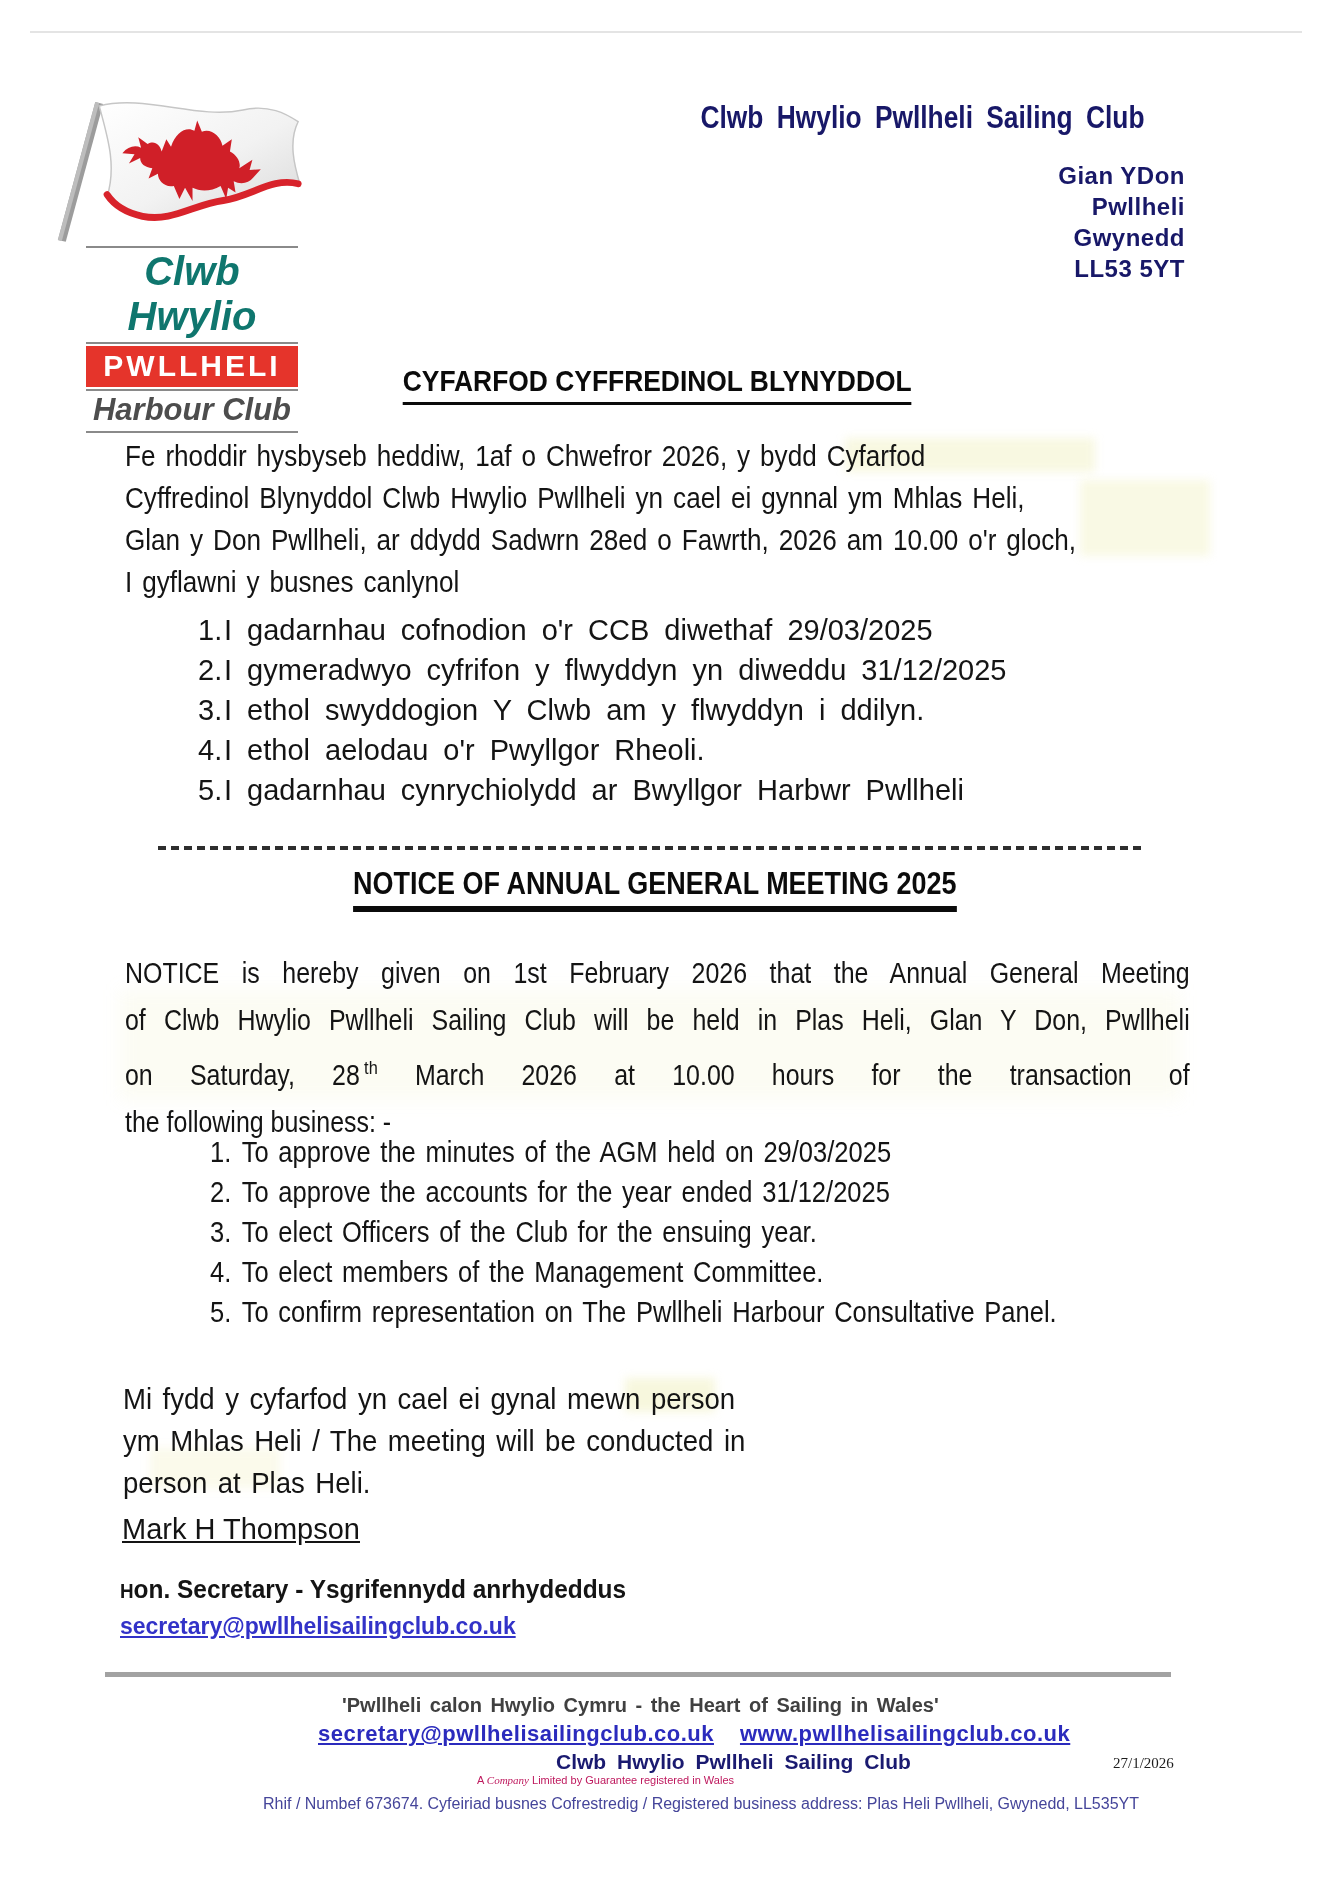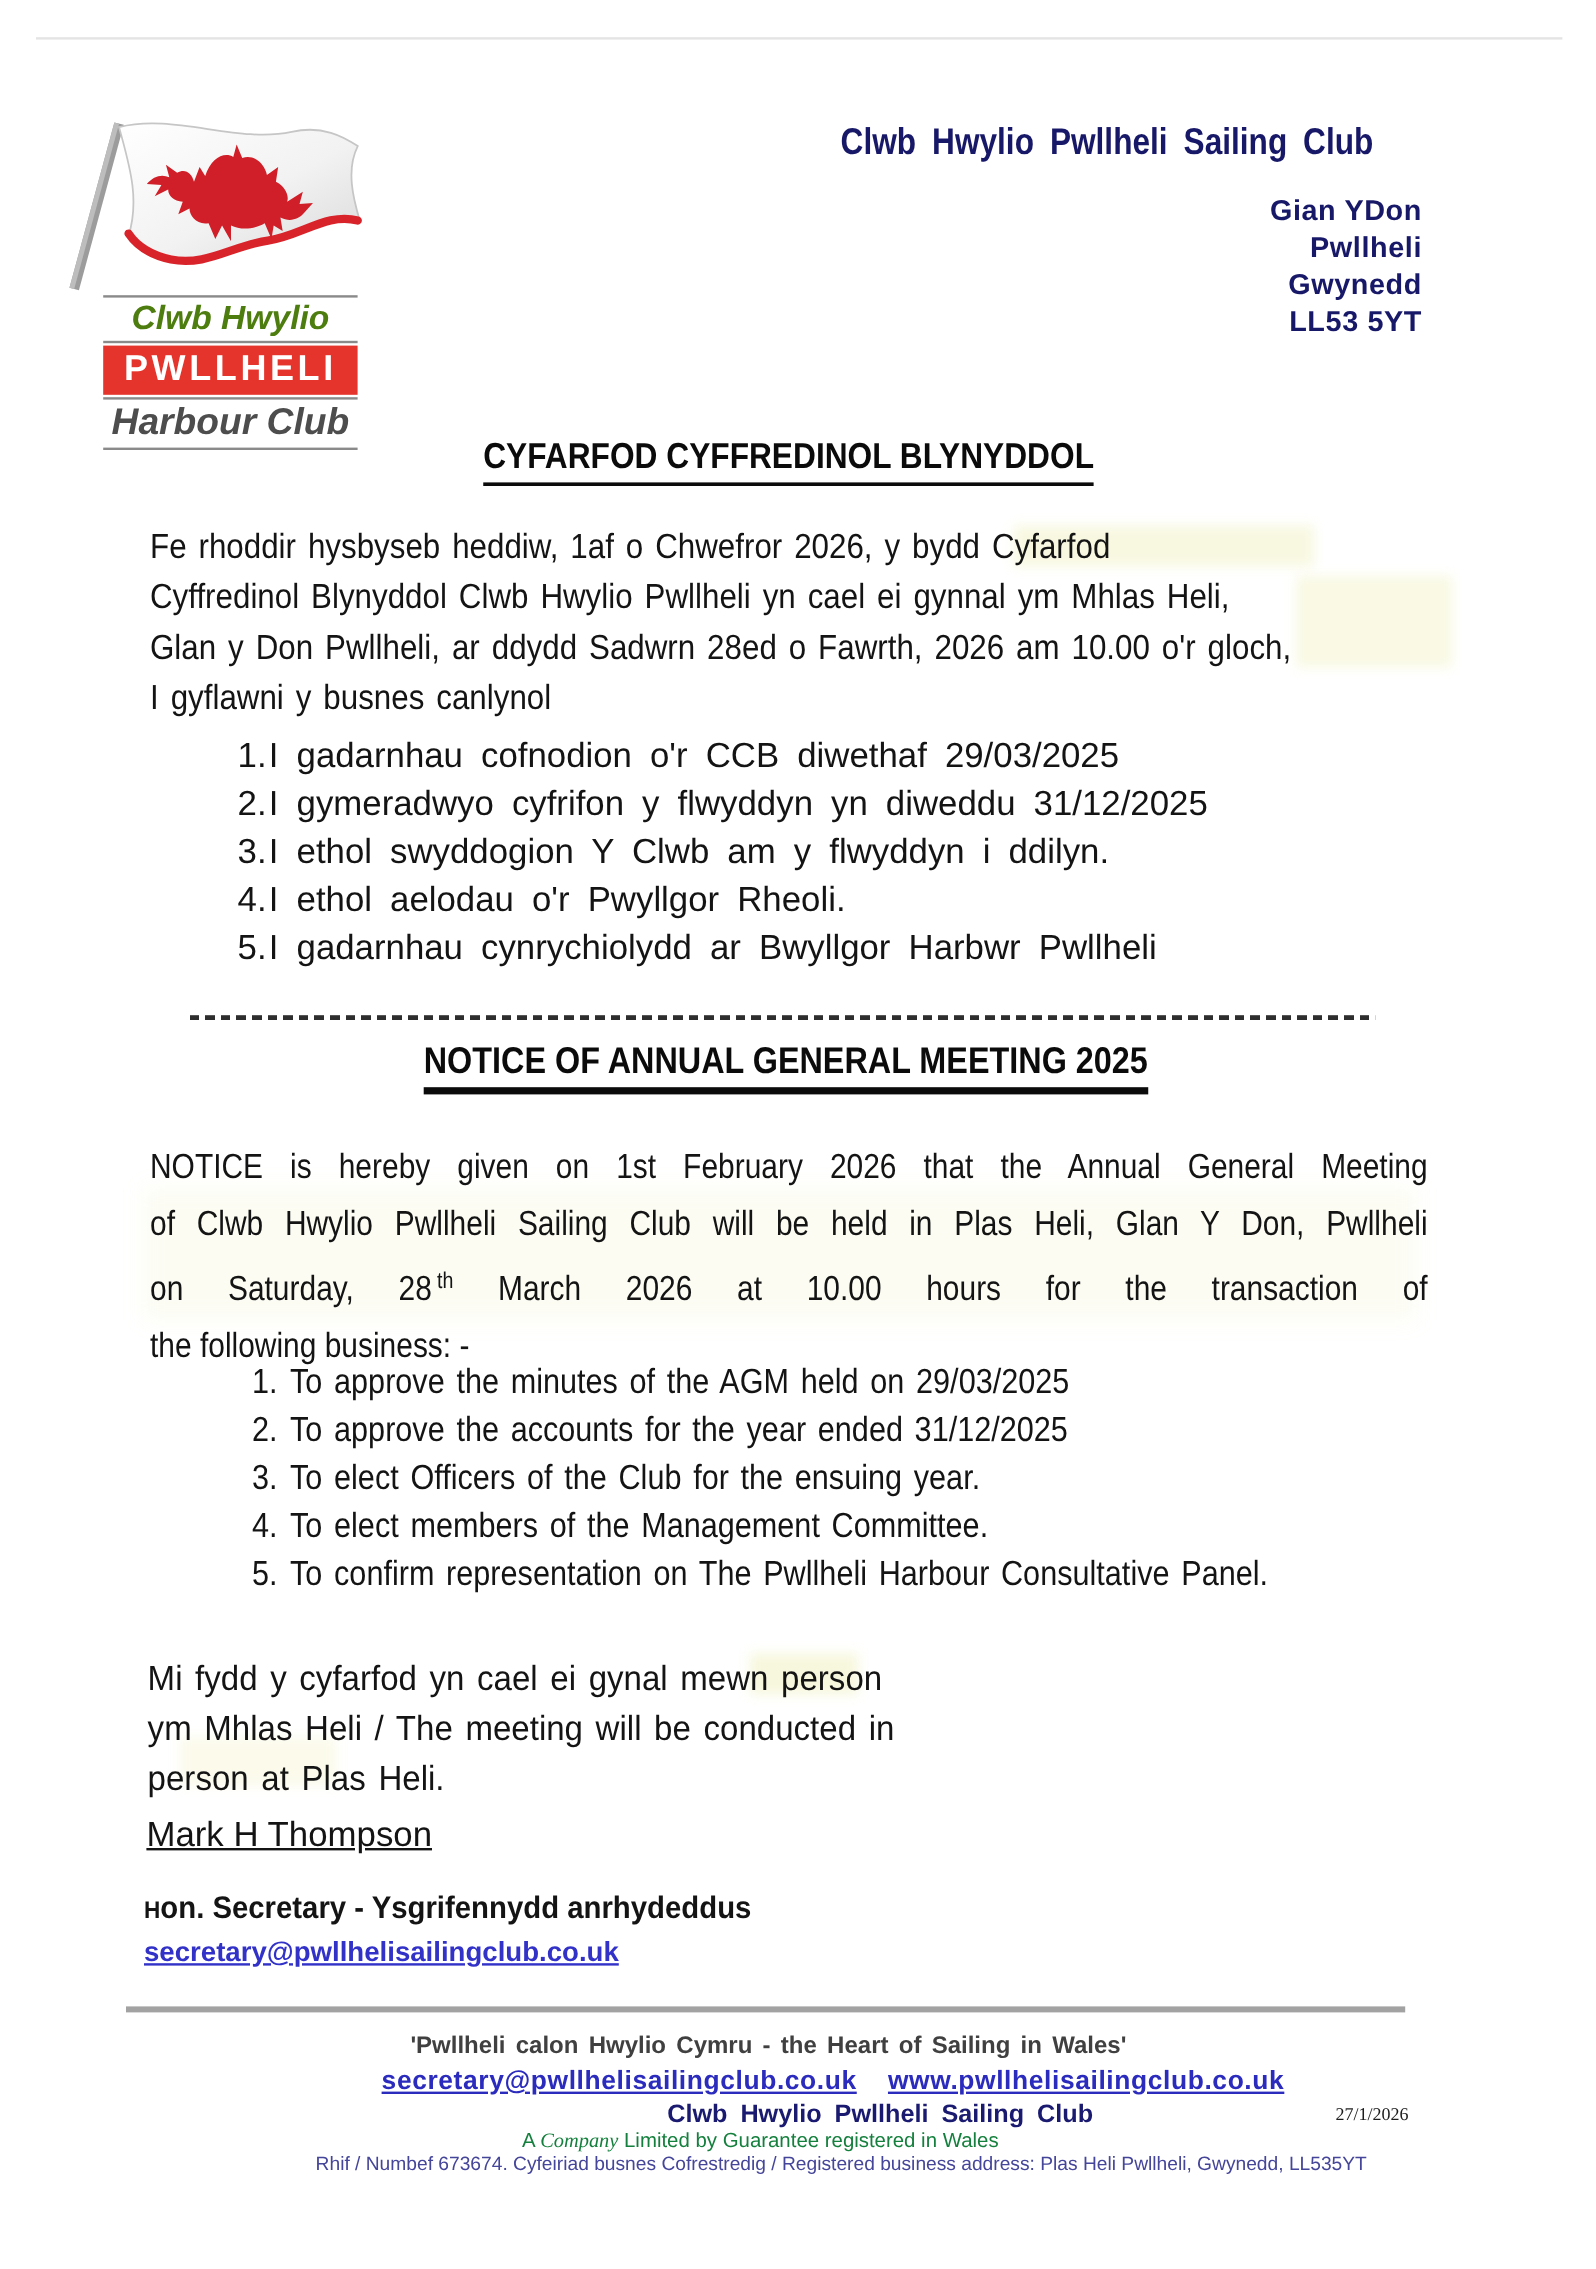--- a/index.html
+++ b/index.html
@@ -8,21 +8,21 @@
     background:#ffffff; overflow:hidden;
     font-family:"Liberation Sans", sans-serif; color:#141414;
   }
   .top-edge { position:absolute; left:30px; top:31px; width:1272px; height:2px; background:#e4e4e4; }
 
   
   .logo { position:absolute; left:50px; top:94px; width:256px; }
   .logo svg { display:block; }
   .logo-text { width:212px; margin:2px 0 0 36px; text-align:center; }
   .logo-row1 { border-top:2px solid #8a8a8a; border-bottom:2px solid #8a8a8a;
-               color:#4d7c0f; font-style:italic; font-weight:bold; font-size:28px; padding:1px 0 3px; }
+               color:#0f766e; font-style:italic; font-weight:bold; font-size:40px; padding:1px 0 3px; }
   .logo-row2 { background:#e5342b; color:#ffffff; font-weight:bold; font-size:30px;
                letter-spacing:3px; padding:3px 0 4px; margin-top:2px; }
   .logo-row3 { border-top:2px solid #8a8a8a; border-bottom:2px solid #8a8a8a; margin-top:2px;
                color:#4d4d4d; font-style:italic; font-weight:bold; font-size:31px; padding:1px 0 3px; }
 
   
   .header-title {
     position:absolute; left:650px; top:100px; width:545px; text-align:center;
     font-size:31px; font-weight:bold; color:#181868; word-spacing:7px;
     transform:scaleX(0.85); transform-origin:center top; white-space:nowrap;
@@ -94,21 +94,21 @@
 
   
   .footer-rule { position:absolute; left:105px; top:1672px; width:1066px; height:5px; background:#a2a2a2; }
   .f-motto { position:absolute; left:342px; top:1694px; font-size:20px; font-weight:bold;
              color:#404040; word-spacing:3px; white-space:nowrap; }
   .f-links { position:absolute; left:318px; top:1721px; font-size:22px; font-weight:bold; white-space:nowrap; }
   .f-links a { color:#2b2bbd; text-decoration:underline; cursor:pointer; letter-spacing:0.5px; }
   .f-links .gap { display:inline-block; width:26px; }
   .f-club { position:absolute; left:556px; top:1750px; font-size:21px; font-weight:bold;
             color:#1a1a70; word-spacing:5px; white-space:nowrap; }
-  .f-company { position:absolute; left:435px; top:1774px; font-size:17px; color:#15803d; white-space:nowrap; }
+  .f-company { position:absolute; left:477px; top:1774px; font-size:11px; color:#be185d; white-space:nowrap; }
   .f-company .it { font-style:italic; font-family:"Liberation Serif", serif; }
   .f-reg { position:absolute; left:243px; top:1795px; font-size:16px; color:#45459a; white-space:nowrap;margin-left:20px; }
   .f-date { position:absolute; left:1113px; top:1755px; font-size:15px; color:#1c1c1c;
             font-family:"Liberation Serif", serif; }
 
   
   .artifact { position:absolute; pointer-events:none; filter:blur(5px); }
   .a1 { left:845px; top:438px; width:250px; height:34px; background:rgba(225,223,120,0.22); }
   .a2 { left:1080px; top:480px; width:130px; height:76px; background:rgba(225,223,120,0.20); }
   .a3 { left:120px; top:990px; width:1060px; height:110px; background:rgba(230,228,140,0.10); filter:blur(9px); }

